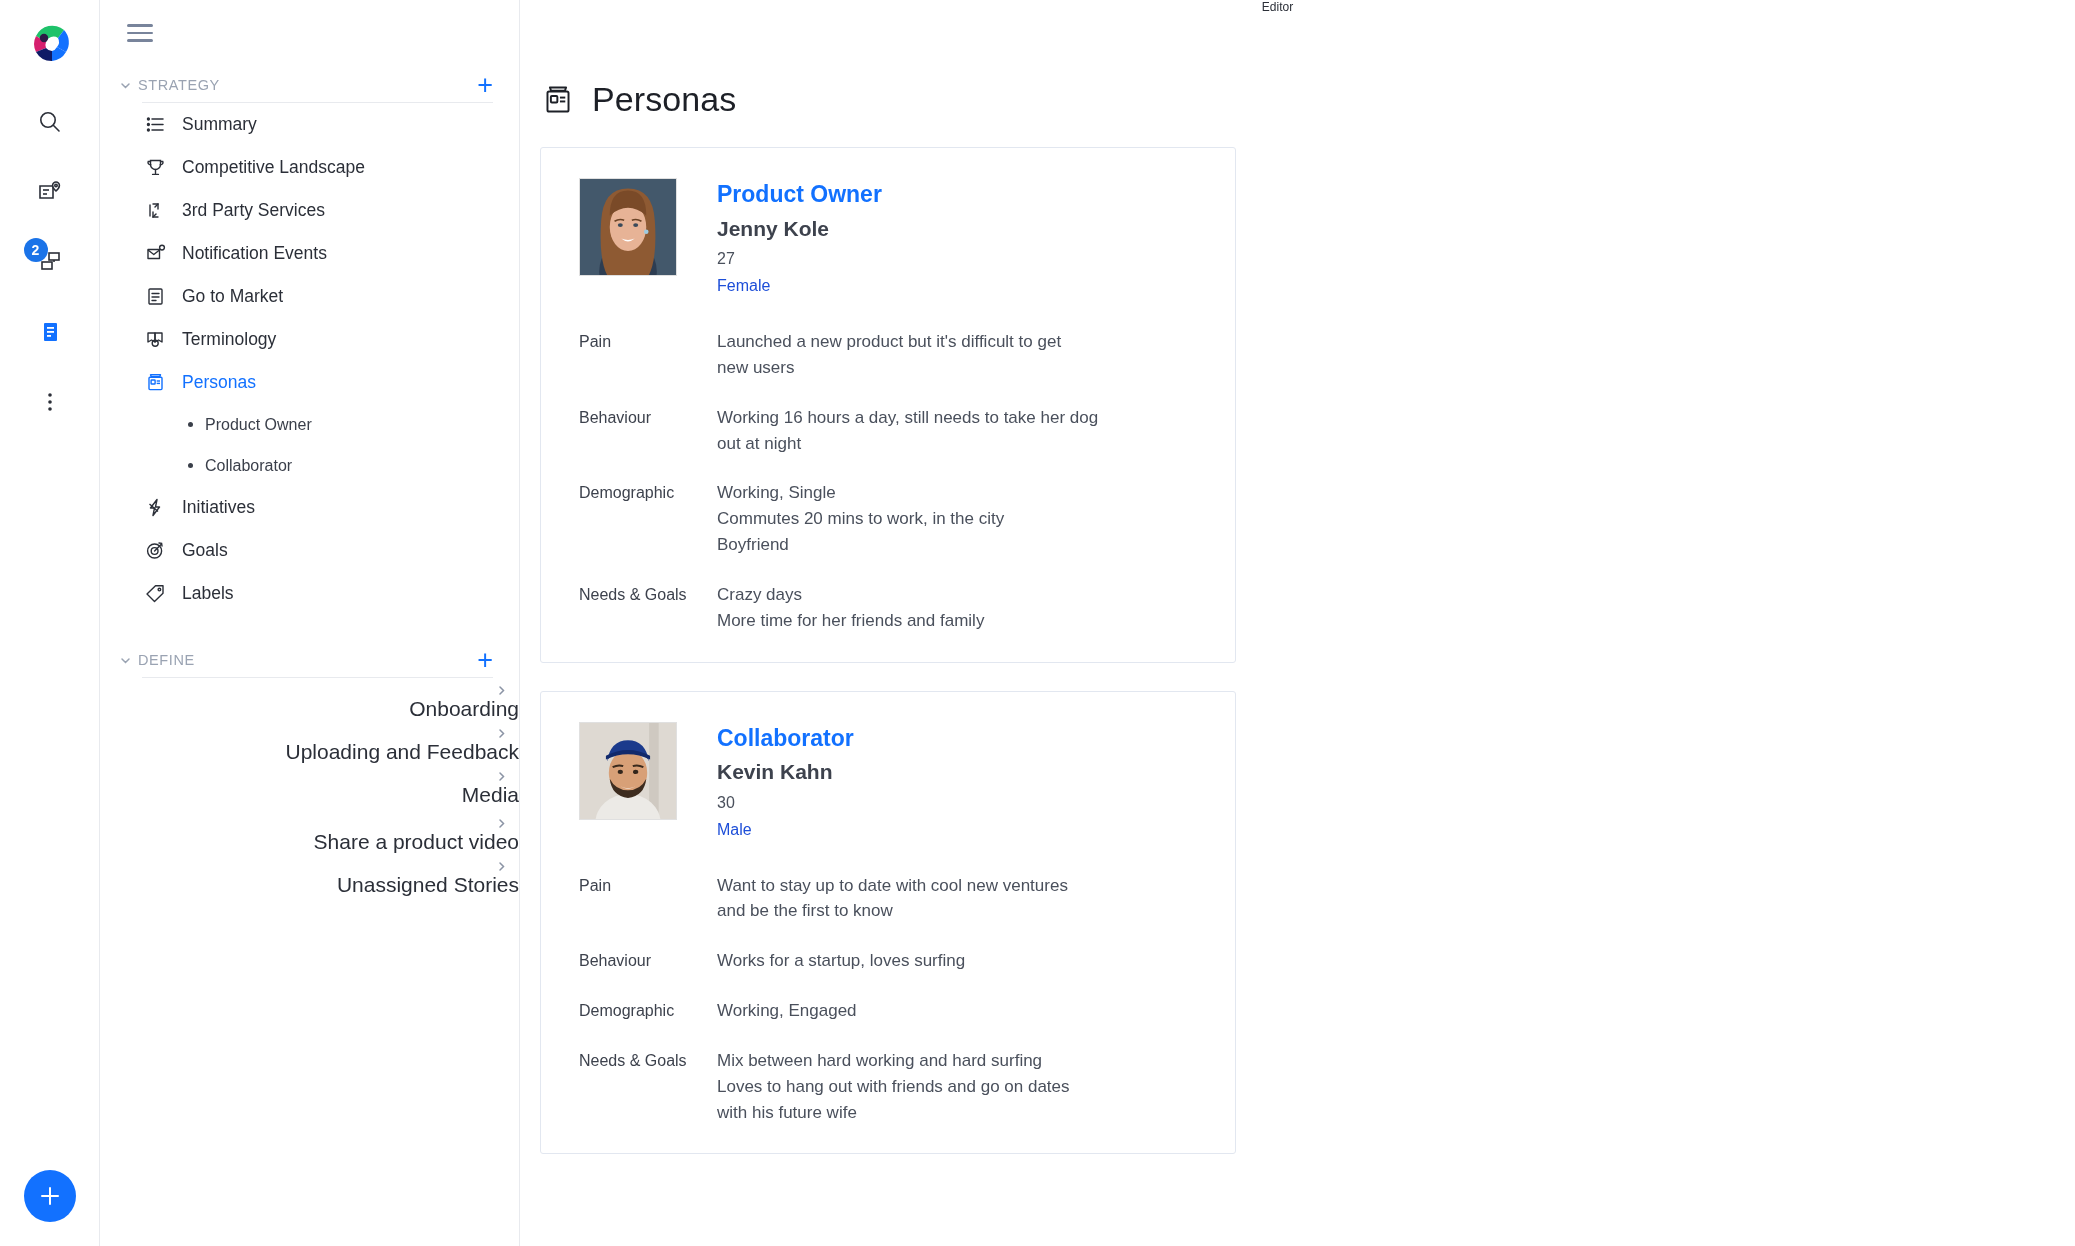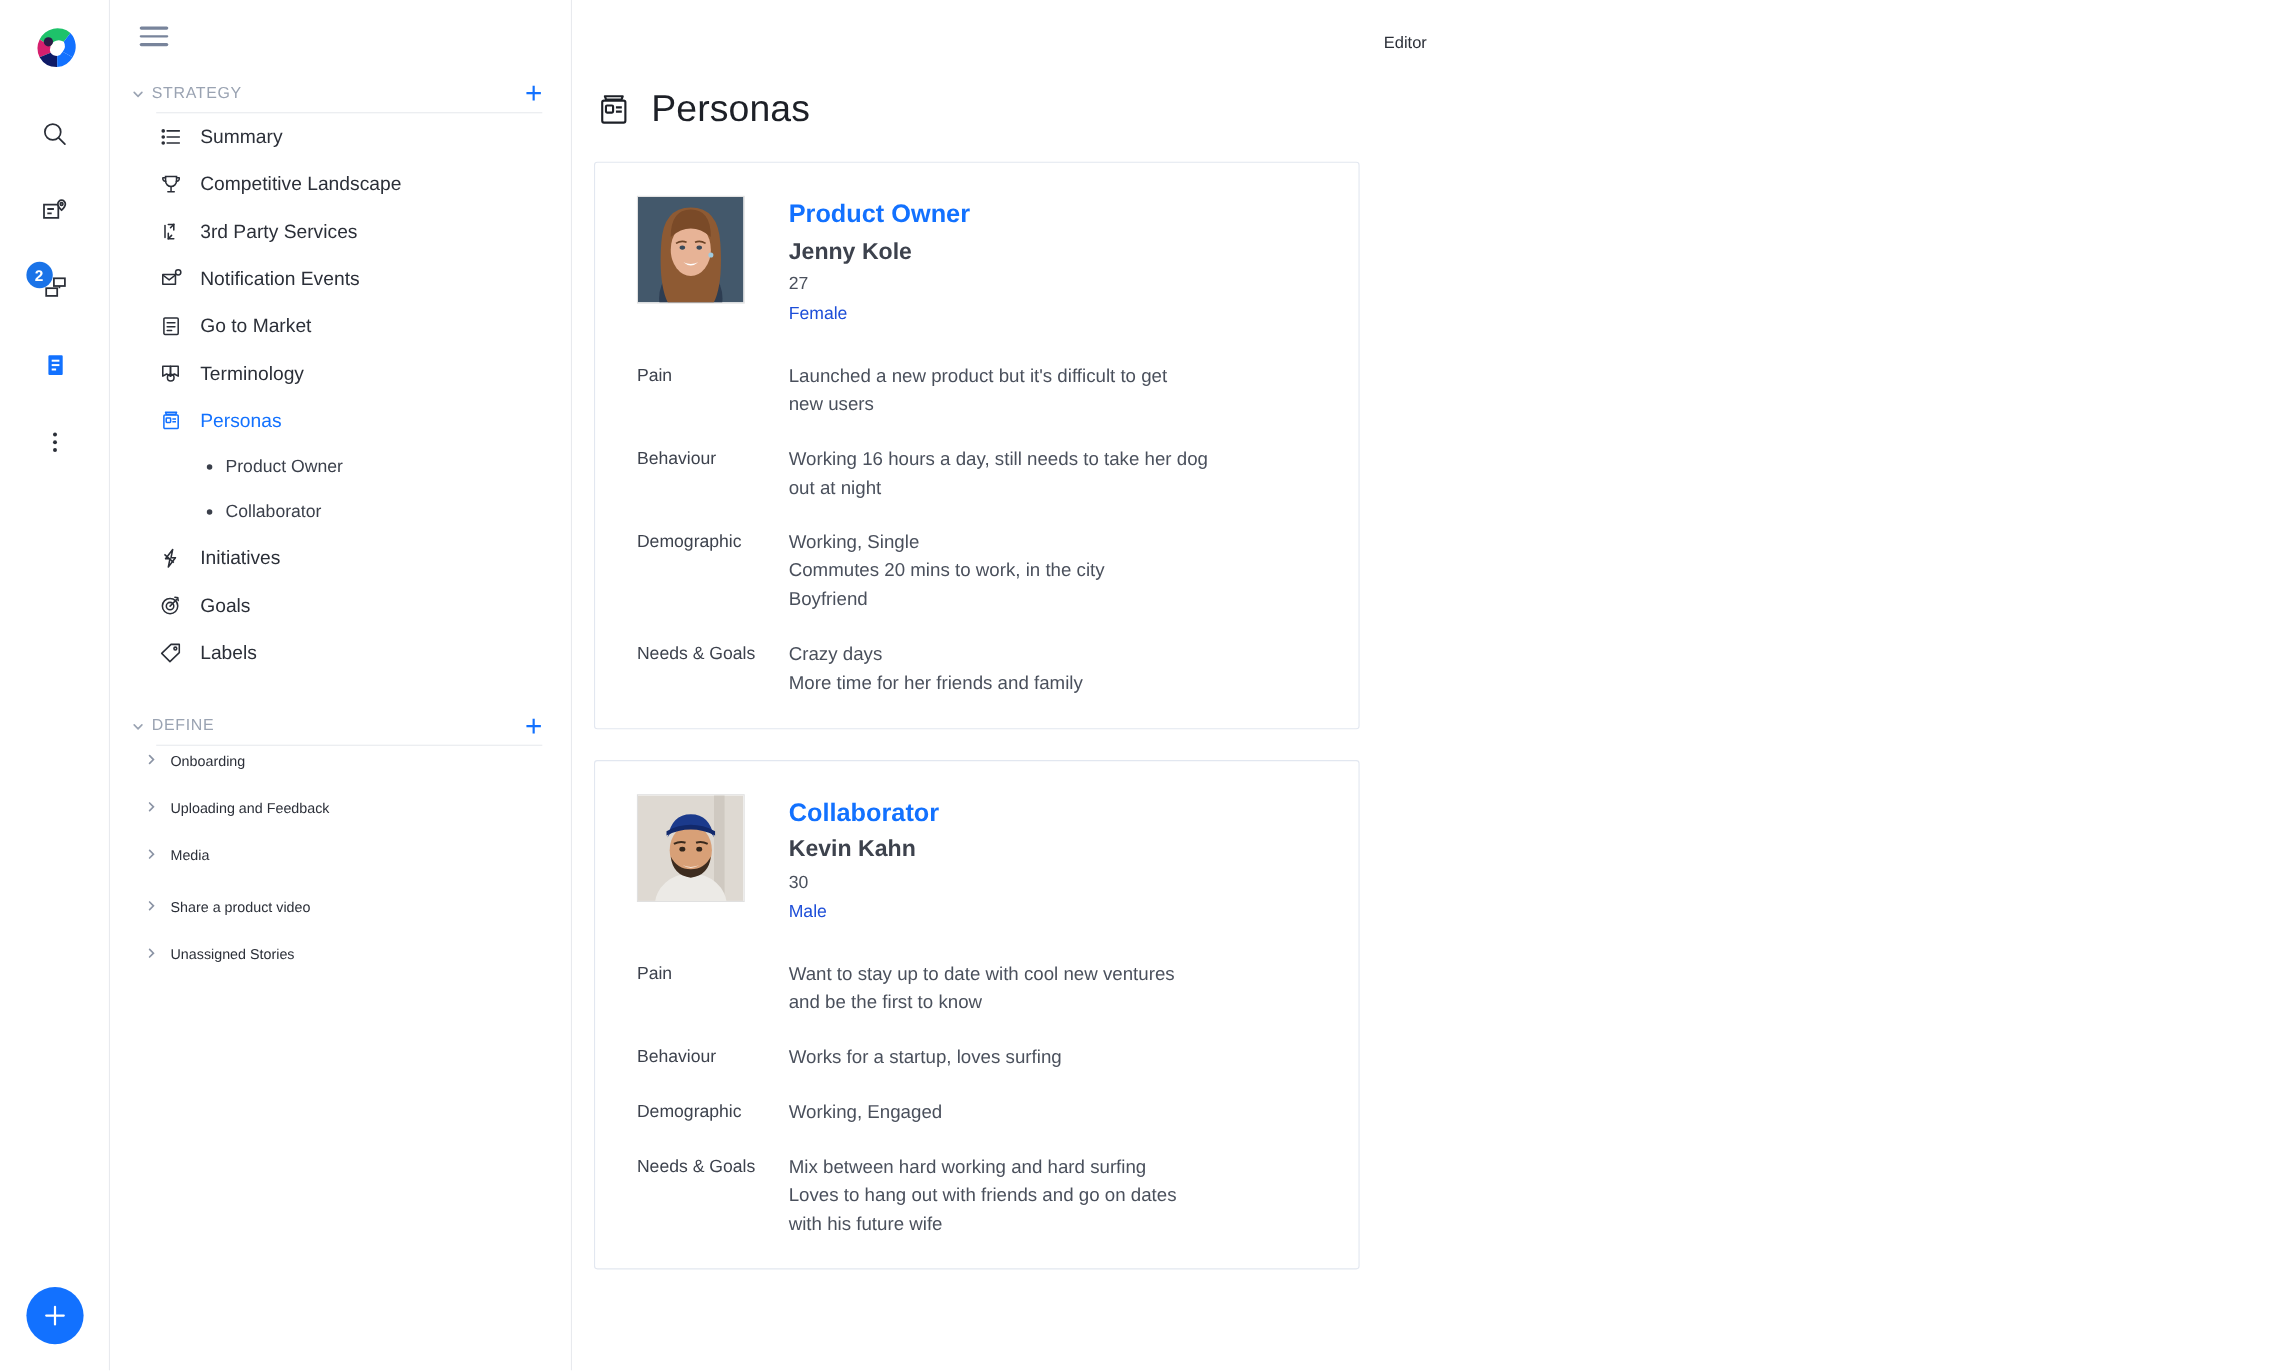--- a/index.html
+++ b/index.html
@@ -94,34 +94,34 @@
   .nav-item.active .ic svg { stroke: #1271ff; }
 
   .sub-item {
     display: flex; align-items: center;
     height: 41px; padding-left: 88px;
     font-size: 16px; color: #3a3f4a;
   }
   .dot { width: 5px; height: 5px; border-radius: 50%; background: #3a3f4a; margin-right: 12px; flex:0 0 5px;}
 
   .collapse-item {
-    display: flex; align-items: flex-start;
+    display: flex; align-items: flex-end;
     height: 43px; padding-left: 28px;
-    font-size: 13px; color: #2b2f38;
+    font-size: 21px; color: #2b2f38; flex-direction: column;
   }
   .collapse-item .chev {
     width: 18px; margin-right: 9px; color: #8b94a5; font-size: 13px;
     display: flex; align-items: center; justify-content: center;
   }
 
   
   .main { flex: 1; height: 100%; position: relative; overflow: hidden; background: #fff; }
   .main-top {
-    height: 48px; display: flex; align-items: flex-end; justify-content: center;
-    font-size: 15px; color: #2b2f38;
+    height: 48px; display: flex; align-items: flex-start; justify-content: center;
+    font-size: 12px; color: #2b2f38;
   }
   .main-top .editor-label { margin-left: -40px; }
 
   .page-head {
     display: flex; align-items: center;
     margin: 32px 0 0 20px;
     padding-left: 0;
   }
   .page-head .pico { width: 36px; height: 36px; margin-right: 16px; display:flex;align-items:center;justify-content:center;}
   .page-title { font-size: 34px; font-weight: 400; color: #1d2027; letter-spacing: 0.1px; }

